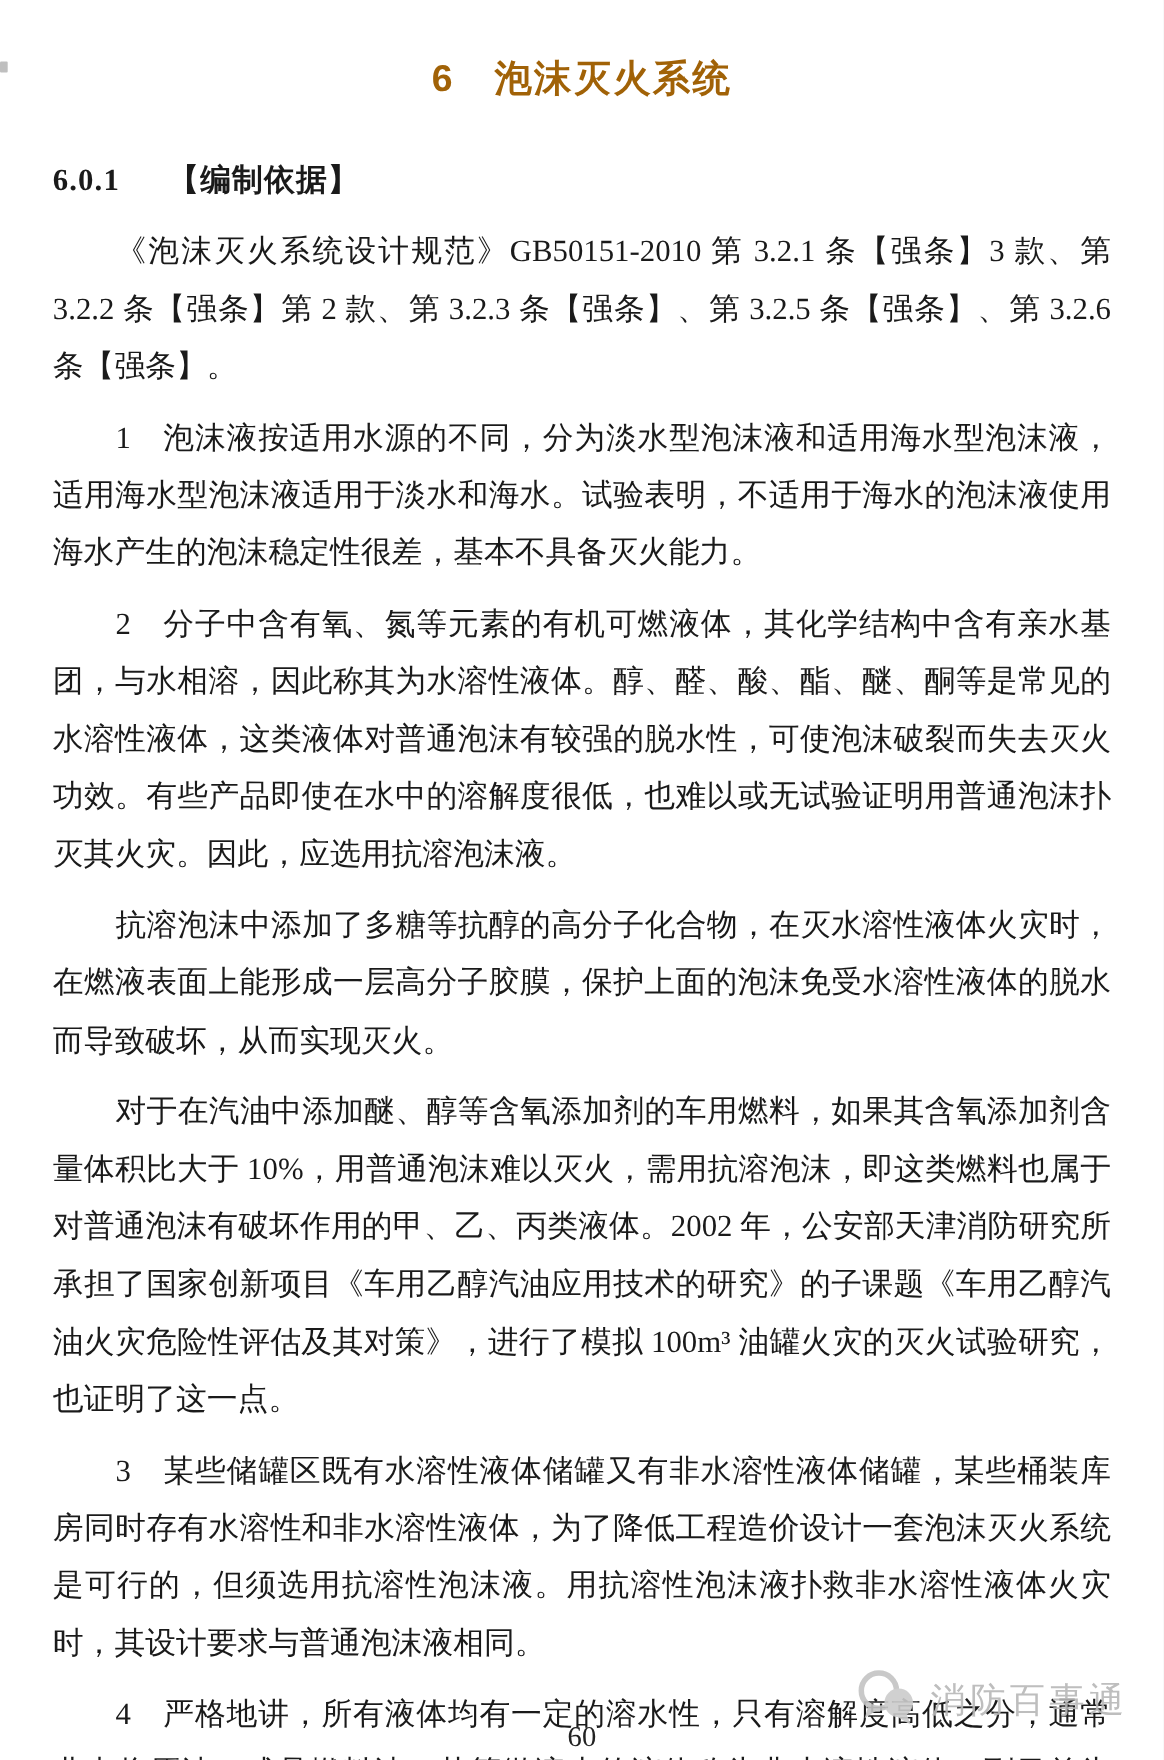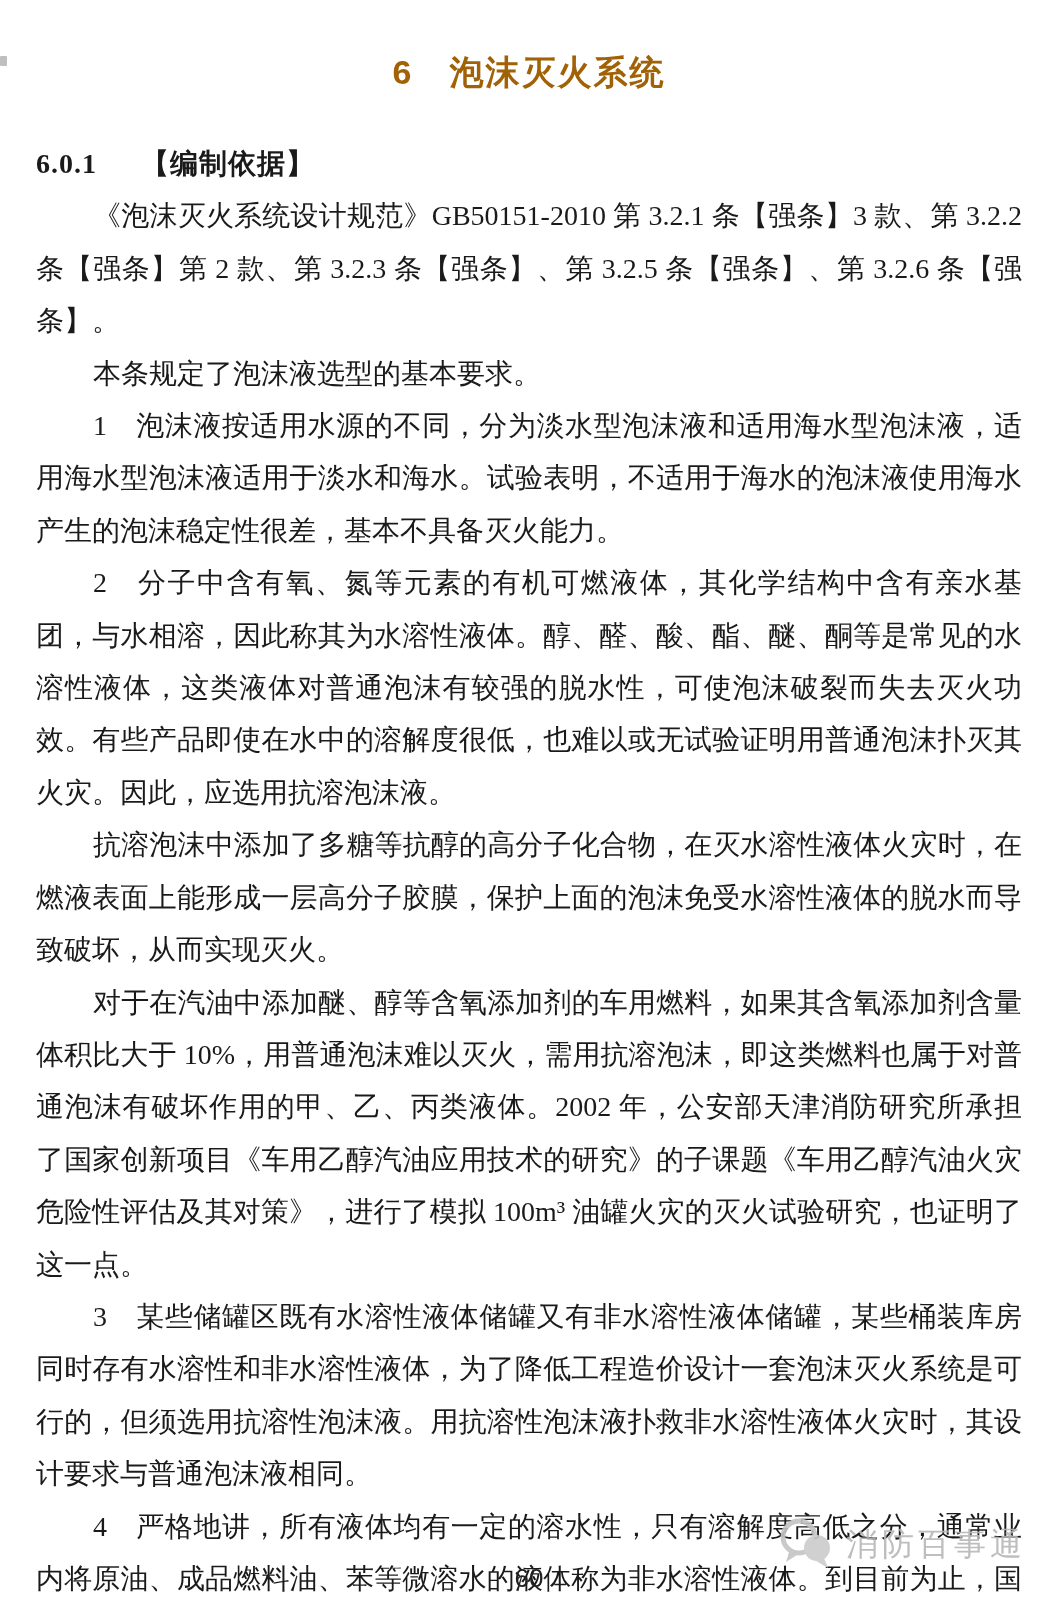--- a/index.html
+++ b/index.html
@@ -22,21 +22,21 @@
     margin: 0 0 40px 0;
     text-align: center;
     font-family: "Liberation Sans", "DejaVu Sans", sans-serif;
     font-weight: 700;
     font-size: 34px;
     line-height: 52px;
     letter-spacing: 2px;
     color: #a16207;
   }
   .line {
-    margin: 0;
+    margin: 12px;
     font-size: 28px;
     line-height: 52.4px;
     text-align: justify;
   }
   .clause-line {
     font-weight: 700;
     text-align: left;
   }
   .clause-num {
     font-family: "Liberation Serif", "DejaVu Serif", serif;
@@ -55,21 +55,21 @@
     text-indent: 0;
   }
   .page-number {
     position: absolute;
     left: 0;
     bottom: 6px;
     width: 100%;
     text-align: center;
     font-size: 26px;
     color: #222;
-    font-family: Liberation Sans, sans-serif;
+    font-family: Liberation Serif, serif;
   }
   .watermark {
     position: absolute;
     top: 1516px;
     right: 32px;
     display: flex;
     align-items: center;
     gap: 6px;
     color: #b3b3b3;
     opacity: 0.9;
@@ -105,21 +105,20 @@
 
   <div class="scan-speck"></div>
 
   <h1 class="doc-title">6　泡沫灭火系统</h1>
 
   <p class="line clause-line"><span class="clause-num">6.0.1</span><span class="heading-bold">【编制依据】</span></p>
 
   <p class="line body-par">《泡沫灭火系统设计规范》GB50151-2010 第 3.2.1 条【强条】3 款、第 3.2.2 条【强条】第 2 款、第 3.2.3 条【强条】、第 3.2.5 条【强条】、第 3.2.6 条【强条】。</p>
 
 
-  <p class="line body-par">本条规定了泡沫液选型的基本要求。</p>
 
   <p class="line body-par">1　泡沫液按适用水源的不同，分为淡水型泡沫液和适用海水型泡沫液，适用海水型泡沫液适用于淡水和海水。试验表明，不适用于海水的泡沫液使用海水产生的泡沫稳定性很差，基本不具备灭火能力。</p>
 
   <p class="line body-par">2　分子中含有氧、氮等元素的有机可燃液体，其化学结构中含有亲水基团，与水相溶，因此称其为水溶性液体。醇、醛、酸、酯、醚、酮等是常见的水溶性液体，这类液体对普通泡沫有较强的脱水性，可使泡沫破裂而失去灭火功效。有些产品即使在水中的溶解度很低，也难以或无试验证明用普通泡沫扑灭其火灾。因此，应选用抗溶泡沫液。</p>
 
   <p class="line body-par">抗溶泡沫中添加了多糖等抗醇的高分子化合物，在灭水溶性液体火灾时，在燃液表面上能形成一层高分子胶膜，保护上面的泡沫免受水溶性液体的脱水而导致破坏，从而实现灭火。</p>
 
   <p class="line body-par">对于在汽油中添加醚、醇等含氧添加剂的车用燃料，如果其含氧添加剂含量体积比大于 10%，用普通泡沫难以灭火，需用抗溶泡沫，即这类燃料也属于对普通泡沫有破坏作用的甲、乙、丙类液体。2002 年，公安部天津消防研究所承担了国家创新项目《车用乙醇汽油应用技术的研究》的子课题《车用乙醇汽油火灾危险性评估及其对策》，进行了模拟 100m³ 油罐火灾的灭火试验研究，也证明了这一点。</p>
 
   <p class="line body-par">3　某些储罐区既有水溶性液体储罐又有非水溶性液体储罐，某些桶装库房同时存有水溶性和非水溶性液体，为了降低工程造价设计一套泡沫灭火系统是可行的，但须选用抗溶性泡沫液。用抗溶性泡沫液扑救非水溶性液体火灾时，其设计要求与普通泡沫液相同。</p>

